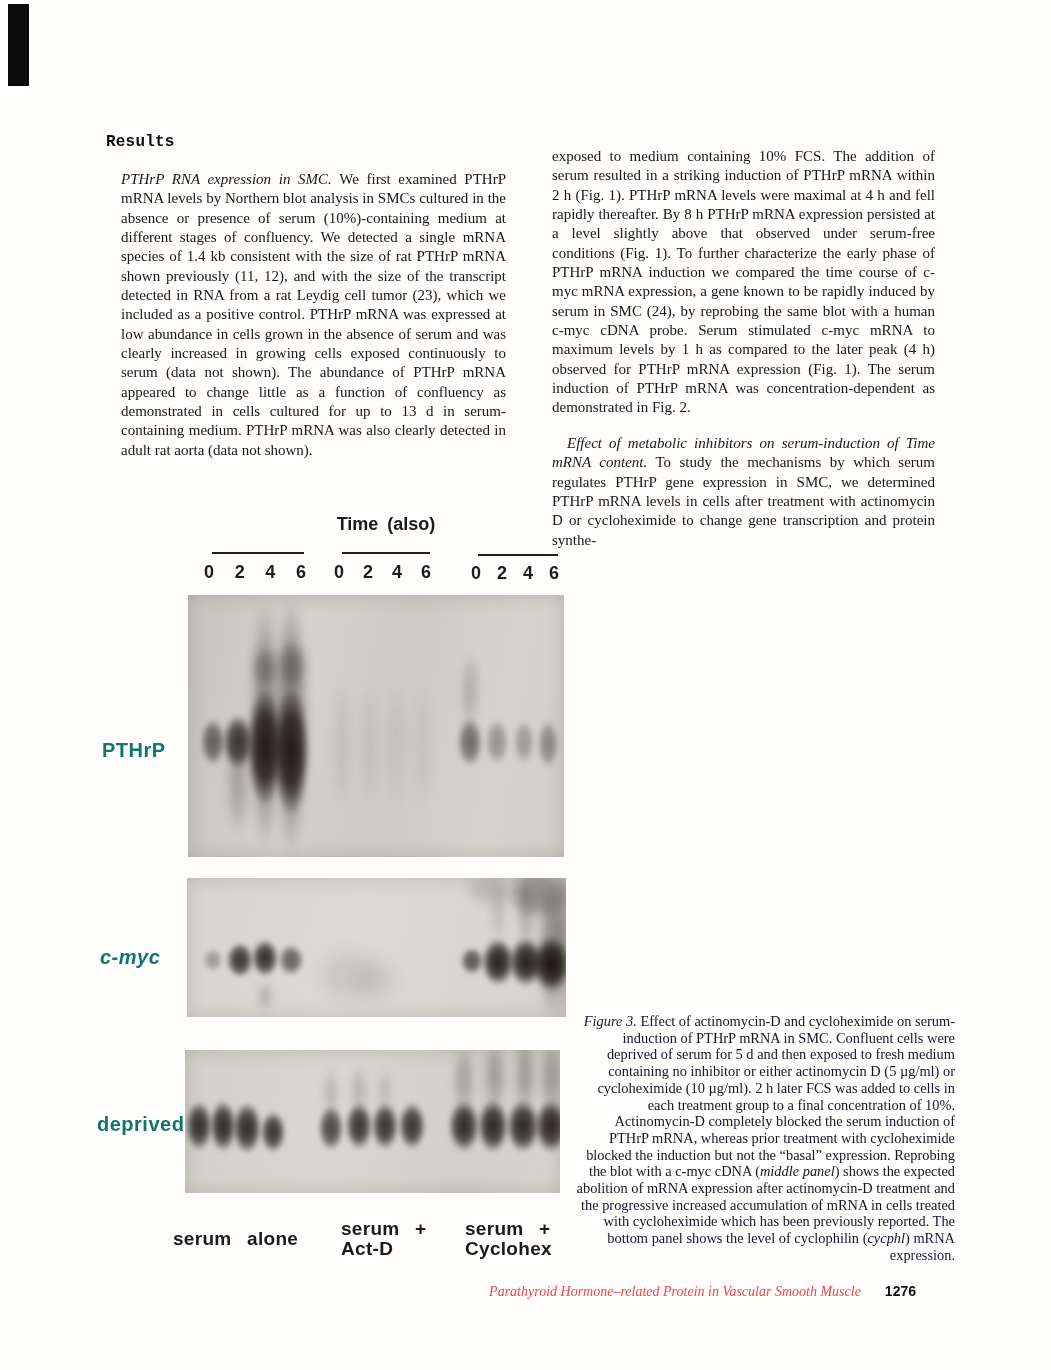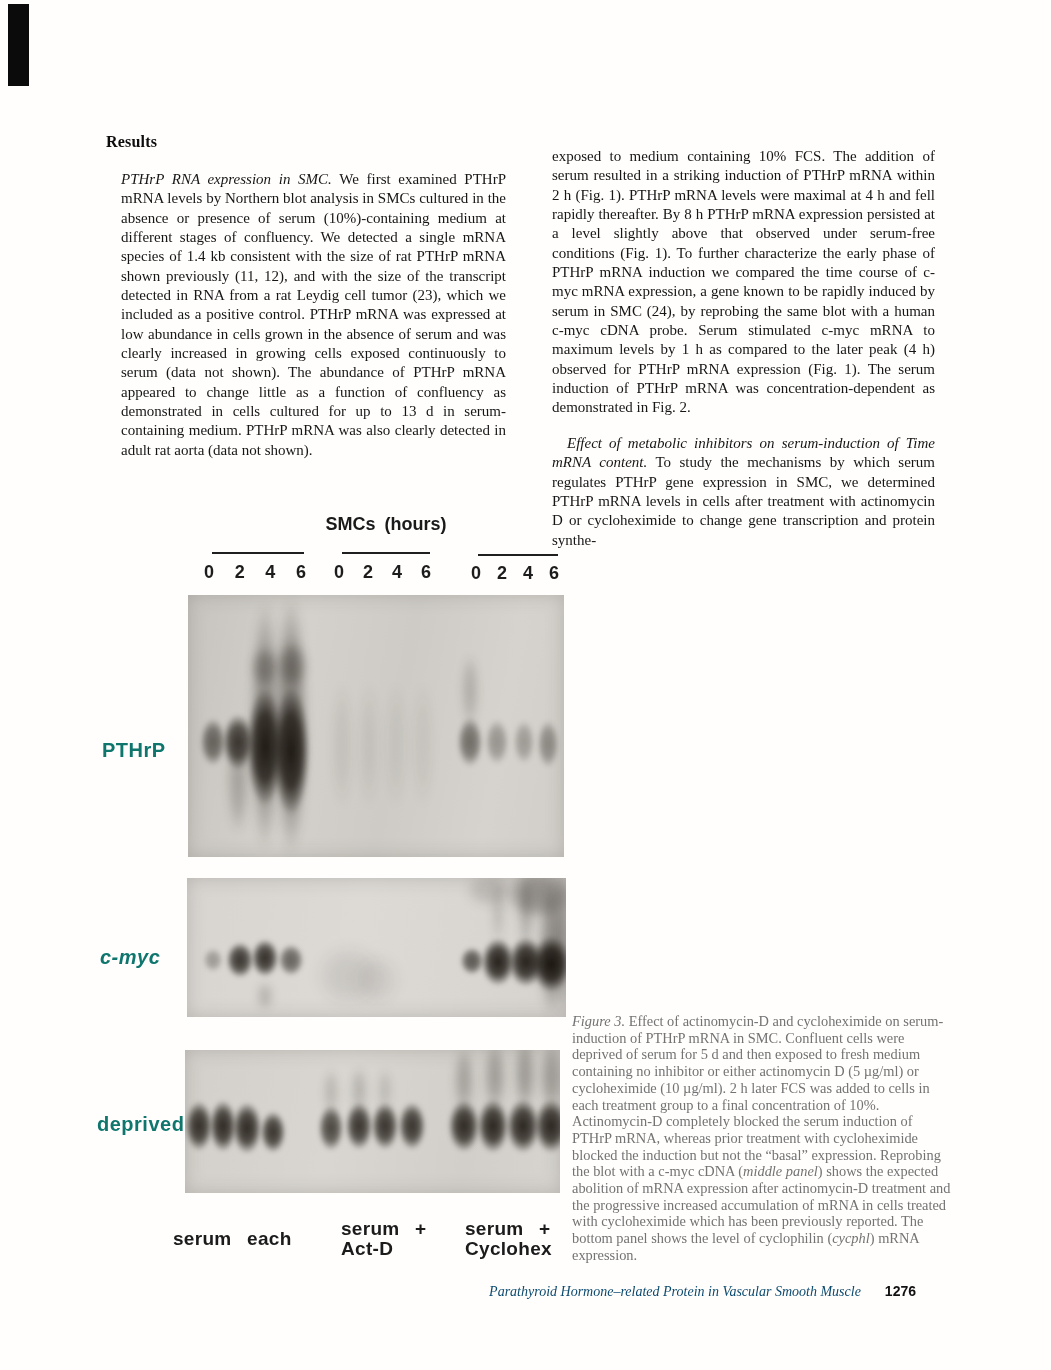--- a/index.html
+++ b/index.html
@@ -8,21 +8,21 @@
     position:relative; width:1051px; height:1370px; background:#fffefd;
     font-family:"Liberation Serif", serif; color:#161616; overflow:hidden;
   }
   .scan-mark { position:absolute; left:8px; top:4px; width:21px; height:82px; background:#0b0b0b; }
 
   
   .col { position:absolute; }
   .col-left  { left:105px; top:133px; width:417px; }
   .col-right { left:536px; top:131px; width:415px; }
   h2.results {
-    font-family:Liberation Serif, serif; font-weight:700; font-size:16px;
+    font-family:Liberation Mono, monospace; font-weight:700; font-size:16px;
     color:#0d0d0d; margin:0 0 19px 1px; letter-spacing:0.2px;
   }
   .body-p { font-size:15px; line-height:19.35px; text-align:justify; margin:16px; }
   .body-p.indent { text-indent:15px; }
   .body-p .lead { font-style:italic; }
 
   
   #figure-root { position:absolute; left:0; top:0; width:1051px; height:1370px; pointer-events:none; }
   .figure-header {
     position:absolute; left:310px; top:514px; width:152px; text-align:center;
@@ -44,56 +44,56 @@
     font-size:20px; letter-spacing:0.5px; color:#0f766e; line-height:20px;
   }
   .group-label {
     position:absolute; font-family:"Liberation Sans", sans-serif; font-weight:700;
     font-size:19px; line-height:20px; word-spacing:10px; color:#1b1b1b; letter-spacing:0.3px;
   }
 
   
   .caption {
     position:absolute; left:572px; top:1013px; width:383px;
-    font-size:14.4px; line-height:16.7px; text-align:left; color:#737373;
+    font-size:14.4px; line-height:16.7px; text-align:right; color:#0f172a;
   }
   .caption .it { font-style:italic; }
   .footer { position:absolute; left:0; top:1282px; width:916px; text-align:right; white-space:nowrap; }
-  .run-title { font-style:italic; font-size:14px; color:#0c4a6e; }
+  .run-title { font-style:italic; font-size:14px; color:#ef4444; }
   .pageno { font-family:"Liberation Sans", sans-serif; font-weight:700; font-size:14px; margin-left:24px; color:#111; }
 </style>
 </head>
 <body>
 
 <div class="page">
 
   <div class="scan-mark"></div>
 
   <div class="col col-left">
     <h2 class="results">Results</h2>
     <p class="body-p"><span class="lead">PTHrP RNA expression in SMC.</span><span> We first examined PTHrP mRNA levels by Northern blot analysis in SMCs cultured in the absence or presence of serum (10%)-containing medium at different stages of confluency. We detected a single mRNA species of 1.4 kb consistent with the size of rat PTHrP mRNA shown previously (11, 12), and with the size of the transcript detected in RNA from a rat Leydig cell tumor (23), which we included as a positive control. PTHrP mRNA was expressed at low abundance in cells grown in the absence of serum and was clearly increased in growing cells exposed continuously to serum (data not shown). The abundance of PTHrP mRNA appeared to change little as a function of confluency as demonstrated in cells cultured for up to 13 d in serum-containing medium. PTHrP mRNA was also clearly detected in adult rat aorta (data not shown).</span></p>
   </div>
 
   <div class="col col-right">
     <p class="body-p">exposed to medium containing 10% FCS. The addition of serum resulted in a striking induction of PTHrP mRNA within 2 h (Fig. 1). PTHrP mRNA levels were maximal at 4 h and fell rapidly thereafter. By 8 h PTHrP mRNA expression persisted at a level slightly above that observed under serum-free conditions (Fig. 1). To further characterize the early phase of PTHrP mRNA induction we compared the time course of c-myc mRNA expression, a gene known to be rapidly induced by serum in SMC (24), by reprobing the same blot with a human c-myc cDNA probe. Serum stimulated c-myc mRNA to maximum levels by 1 h as compared to the later peak (4 h) observed for PTHrP mRNA expression (Fig. 1). The serum induction of PTHrP mRNA was concentration-dependent as demonstrated in Fig. 2.</p>
     <p class="body-p indent"><span class="lead">Effect of metabolic inhibitors on serum-induction of Time mRNA content.</span><span> To study the mechanisms by which serum regulates PTHrP gene expression in SMC, we determined PTHrP mRNA levels in cells after treatment with actinomycin D or cycloheximide to change gene transcription and protein synthe-</span></p>
   </div>
 
-  <div class="figure-header">SMCs (hours)</div>
+  <div class="figure-header">Time (also)</div>
 
   <div id="figure-root">
       <div class="group-line" style="left: 212px; top: 552px; width: 92px;"></div>
       <div class="digit-row" style="left: 204px; top: 562px; width: 102px;">
         <span>0</span>
         <span>2</span>
         <span>4</span>
         <span>6</span>
       </div>
       <div class="group-label" style="left: 173px; top: 1229px;">
-        <div>serum each</div>
+        <div>serum alone</div>
       </div>
       <div class="group-line" style="left: 342px; top: 552px; width: 88px;"></div>
       <div class="digit-row" style="left: 334px; top: 562px; width: 97px;">
         <span>0</span>
         <span>2</span>
         <span>4</span>
         <span>6</span>
       </div>
       <div class="group-label" style="left: 341px; top: 1219px;">
         <div>serum +</div>

